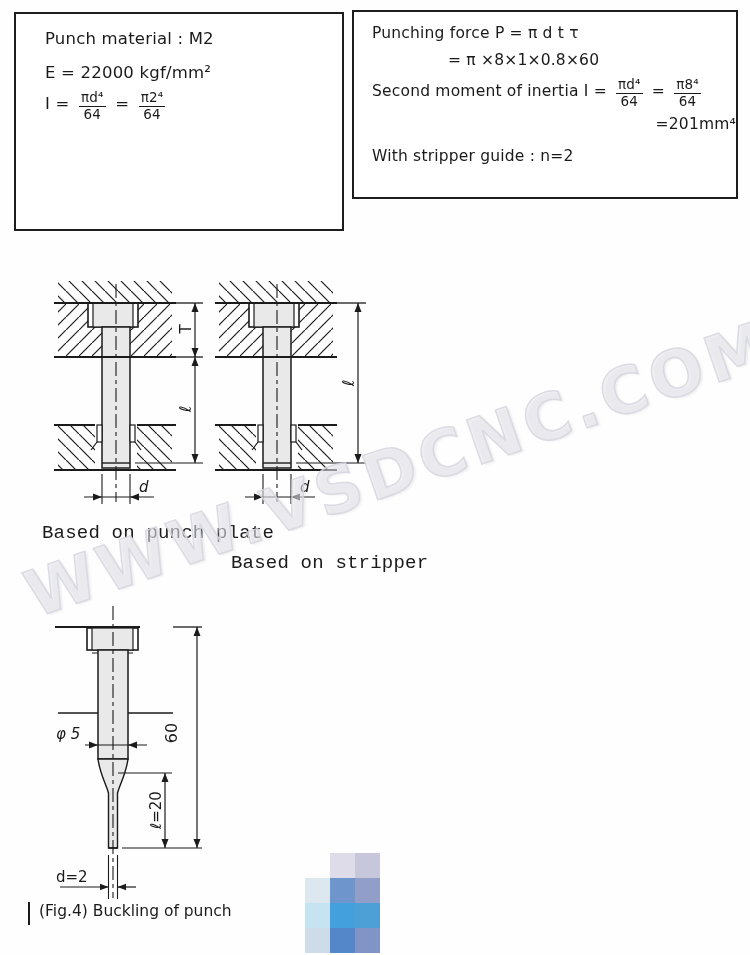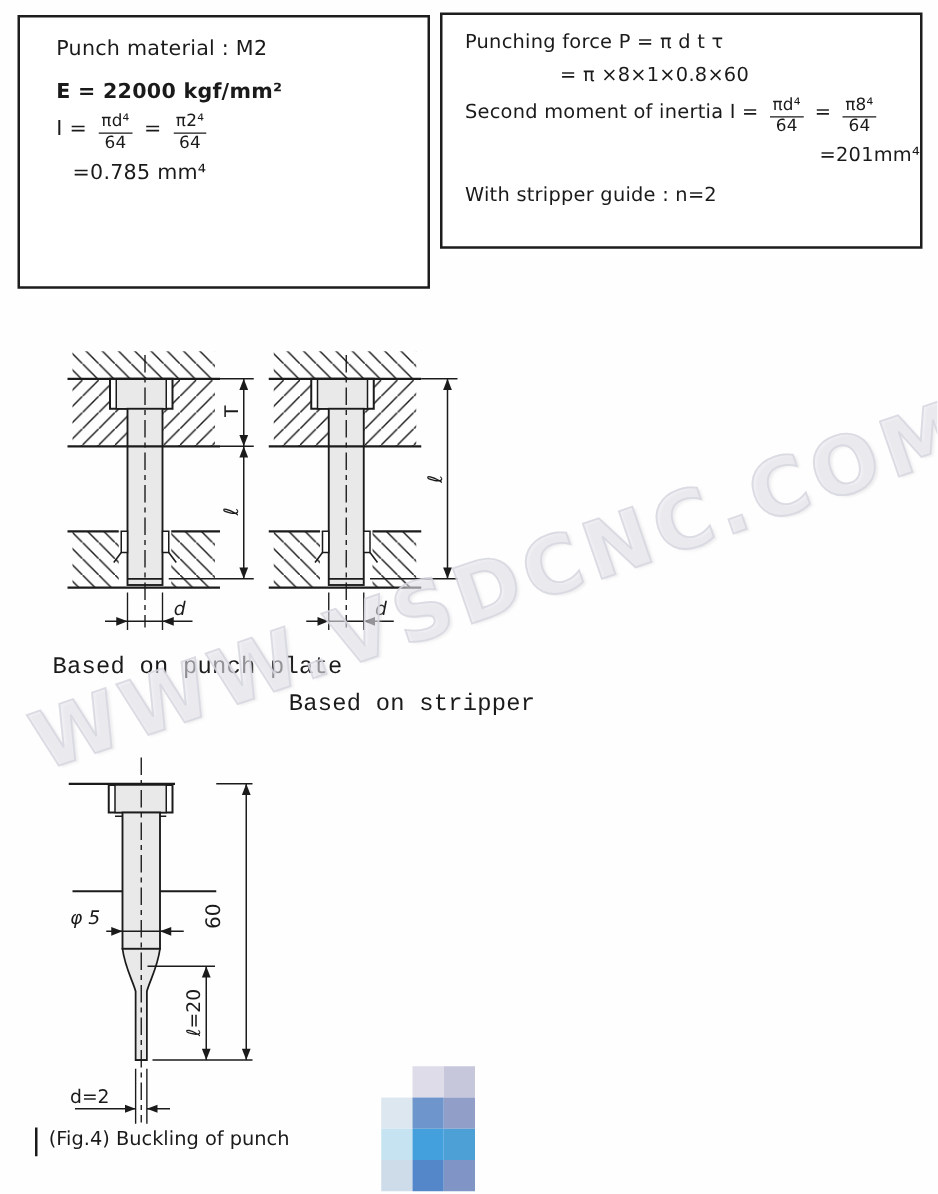--- a/index.html
+++ b/index.html
@@ -9,21 +9,21 @@
   
   .fbox{position:absolute;border:2px solid #1d1d1d;background:#fff;box-sizing:border-box;}
   .fbox.left{left:14px;top:12px;width:330px;height:219px;padding:15px 16px 0 29px;}
   .fbox.right{left:352px;top:10px;width:386px;height:189px;padding:12px 0 0 18px;}
   .fline{font-size:16.5px;letter-spacing:.2px;white-space:nowrap;}
   .fbox.right .fline{font-size:15.5px;}
   .frac{display:inline-block;text-align:center;vertical-align:-10px;line-height:1.02;margin:0 4px;}
   .frac .num{display:block;border-bottom:1.5px solid #1a1a1a;padding:0 2px 1px 2px;font-size:13.5px;}
   .frac .den{display:block;font-size:13.5px;padding-top:1px;}
   .ind1{margin-left:13px;}
-  .mt-a{margin-top:15px;font-weight:bold;} .mt-b{margin-top:9px;} .mt-c{margin-top:6px;} .mt-d{margin-top:14px;}
+  .mt-a{margin-top:15px;} .mt-b{margin-top:9px;} .mt-c{margin-top:6px;} .mt-d{margin-top:14px;}
 
   
   .dcap{position:absolute;font-size:19px;letter-spacing:.2px;font-family:Liberation Mono, monospace;}
   .figcap{position:absolute;left:28px;top:902px;font-size:15.5px;display:flex;align-items:flex-start;}
   .figcap .bar{display:inline-block;width:0;height:23px;border-left:2px solid #1a1a1a;margin-right:9px;}
 
   
   svg{position:absolute;overflow:visible;}
   svg text{font-family:"DejaVu Sans","Liberation Sans",sans-serif;fill:#1a1a1a;}
 
@@ -46,21 +46,20 @@
 
   <div class="fbox left">
     <div class="fline">Punch material : M2</div>
     <div class="fline mt-a">E = 22000 kgf/mm²</div>
     <div class="fline mt-b">
       <span>I =</span>
       <span class="frac"><span class="num">πd⁴</span><span class="den">64</span></span>
       <span>=</span>
       <span class="frac"><span class="num">π2⁴</span><span class="den">64</span></span>
     </div>
-    <div class="fline mt-c ind1">=0.785 mm⁴</div>
   </div>
 
   <div class="fbox right">
     <div class="fline">Punching force P = π d t τ</div>
     <div class="fline mt-b" style="margin-left:76px;">= π ×8×1×0.8×60</div>
     <div class="fline mt-b">
       <span>Second moment of inertia  I =</span>
       <span class="frac"><span class="num">πd⁴</span><span class="den">64</span></span>
       <span>=</span>
       <span class="frac"><span class="num">π8⁴</span><span class="den">64</span></span>

